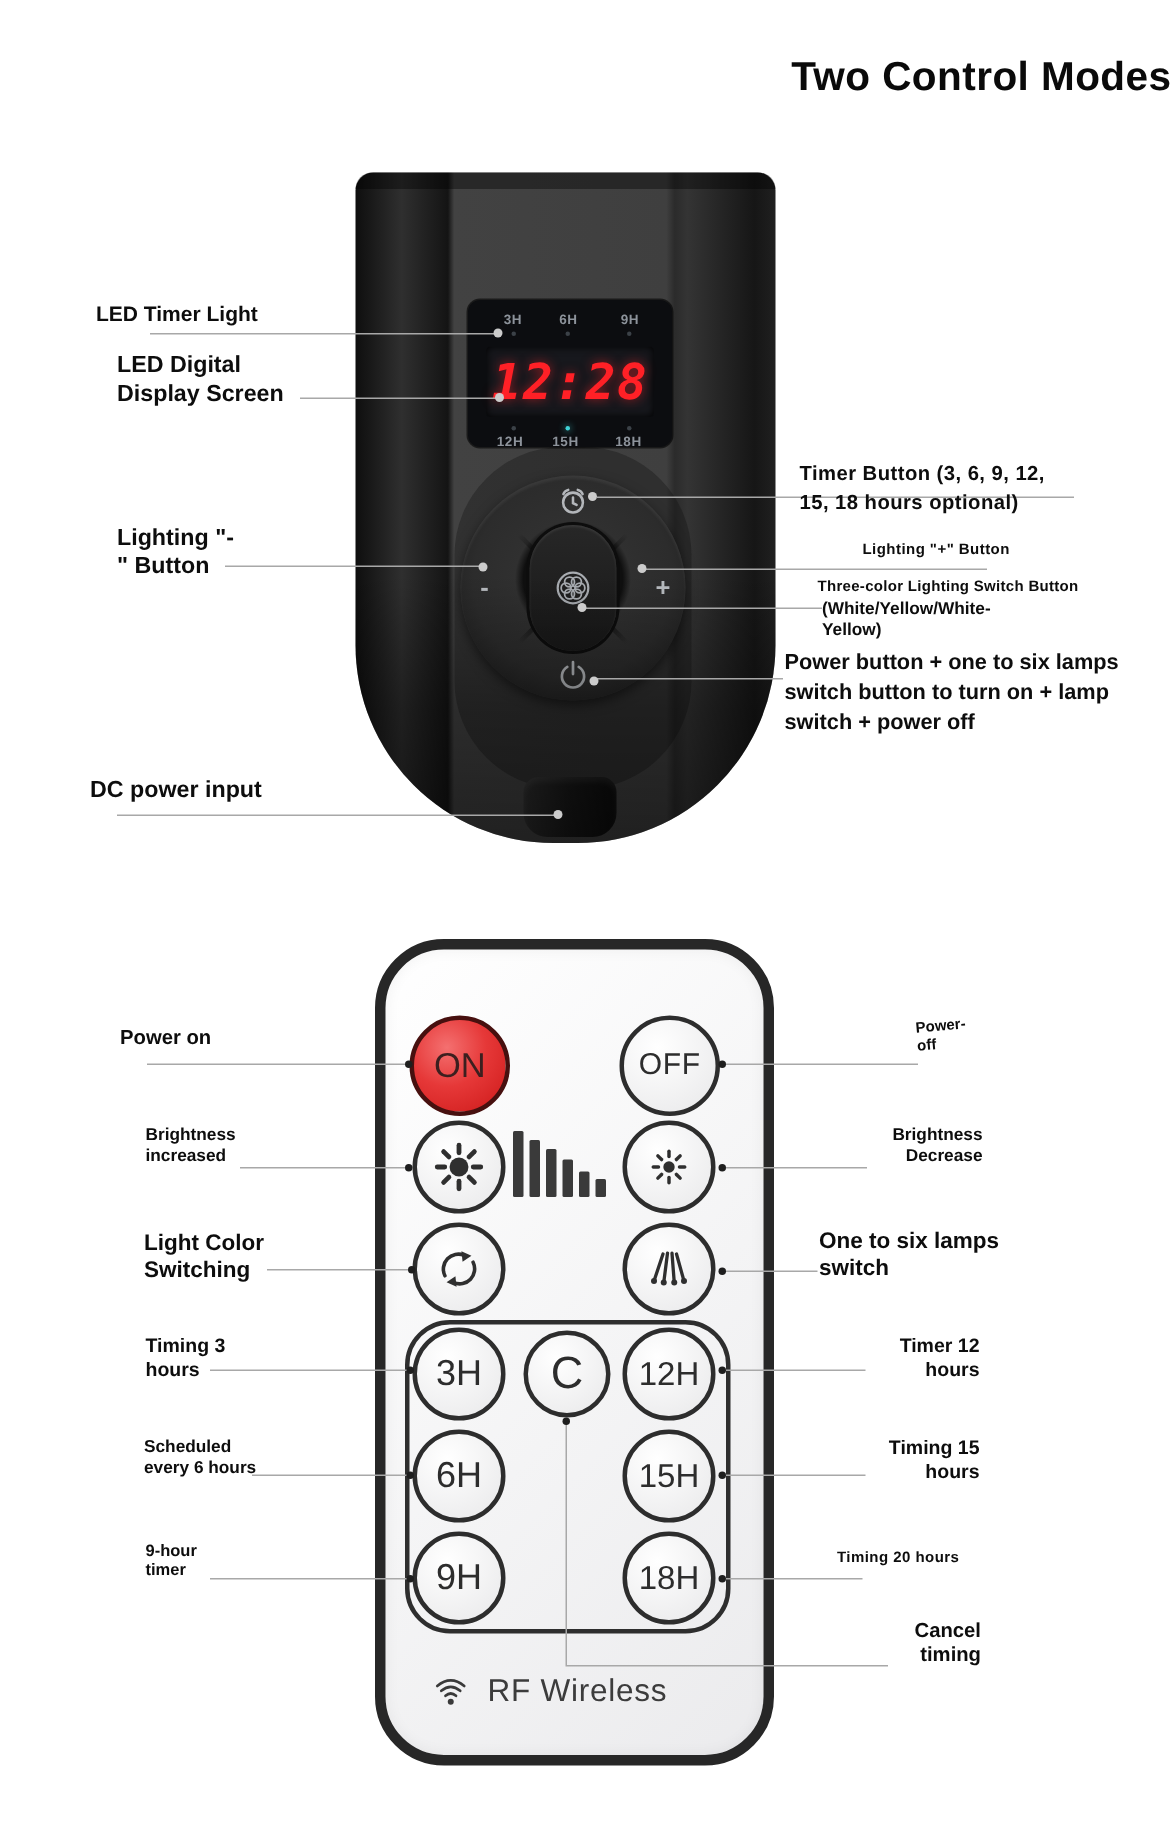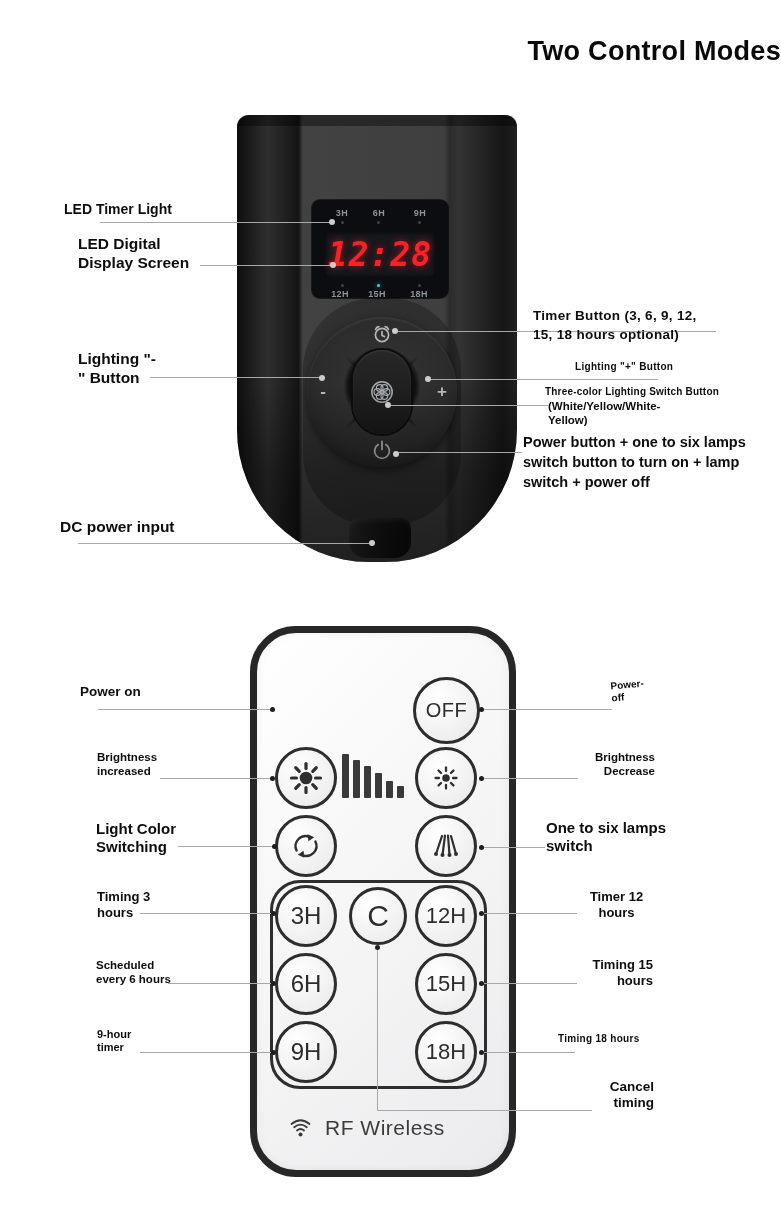--- a/index.html
+++ b/index.html
@@ -123,20 +123,21 @@
         <circle cx="17.3" cy="11" r="3.3" stroke-width="1.2"></circle>
       </svg>
     </div>
   </div>
 
   <div class="dcplug"></div>
   <div class="device-shade"></div>
 
   <div class="remote"></div>
 
+  <div class="rbtn red" style="left:273px;top:677px;width:67px;height:67px;font-size:23px;">ON</div>
   <div class="rbtn" style="left:413px;top:677px;width:67px;height:67px;font-size:20px;letter-spacing:.5px;">OFF</div>
 
   <div class="rbtn" style="left:275px;top:747px;width:62px;height:62px;">
     <svg width="36" height="36" viewBox="0 0 36 36">
       <circle cx="18" cy="18" r="6.3" fill="#2f2f2f"></circle>
       <g stroke="#2f2f2f" stroke-width="3.2" stroke-linecap="round">
         <line x1="18" y1="3.5" x2="18" y2="8.5"></line>
           <line x1="18" y1="3.5" x2="18" y2="8.5" transform="rotate(45 18 18)"></line>
         <line x1="18" y1="3.5" x2="18" y2="8.5" transform="rotate(90 18 18)"></line>
           <line x1="18" y1="3.5" x2="18" y2="8.5" transform="rotate(135 18 18)"></line>
@@ -298,21 +299,21 @@
 every 6 hours</div>
   <div class="callout" style="left:97px;top:1028px;font-size:11px;">9-hour
 timer</div>
 
   <div class="callout" style="left:611px;top:679px;font-size:10px;transform:rotate(-5deg);">Power-
 off</div>
   <div class="callout" style="left:570px;top:750px;width:85px;text-align:right;font-size:11.5px;">Brightness
 Decrease</div>
   <div class="callout" style="left:546px;top:819px;font-size:15px;">One to six lamps
 switch</div>
-  <div class="callout" style="left:580px;top:889px;width:73px;text-align:center;font-size:13px;">Timer 12
+  <div class="callout" style="left:580px;top:889px;width:73px;text-align:right;font-size:13px;">Timer 12
 hours</div>
   <div class="callout" style="left:580px;top:957px;width:73px;text-align:right;font-size:13px;">Timing 15
 hours</div>
-  <div class="callout" style="left:558px;top:1033px;font-size:10px;letter-spacing:.3px;">Timing 18 hours</div>
+  <div class="callout" style="left:558px;top:1033px;font-size:10px;letter-spacing:.3px;">Timing 20 hours</div>
   <div class="callout" style="left:592px;top:1079px;width:62px;text-align:right;font-size:13.5px;">Cancel
 timing</div>
 
 </div>
 
 </body></html>

